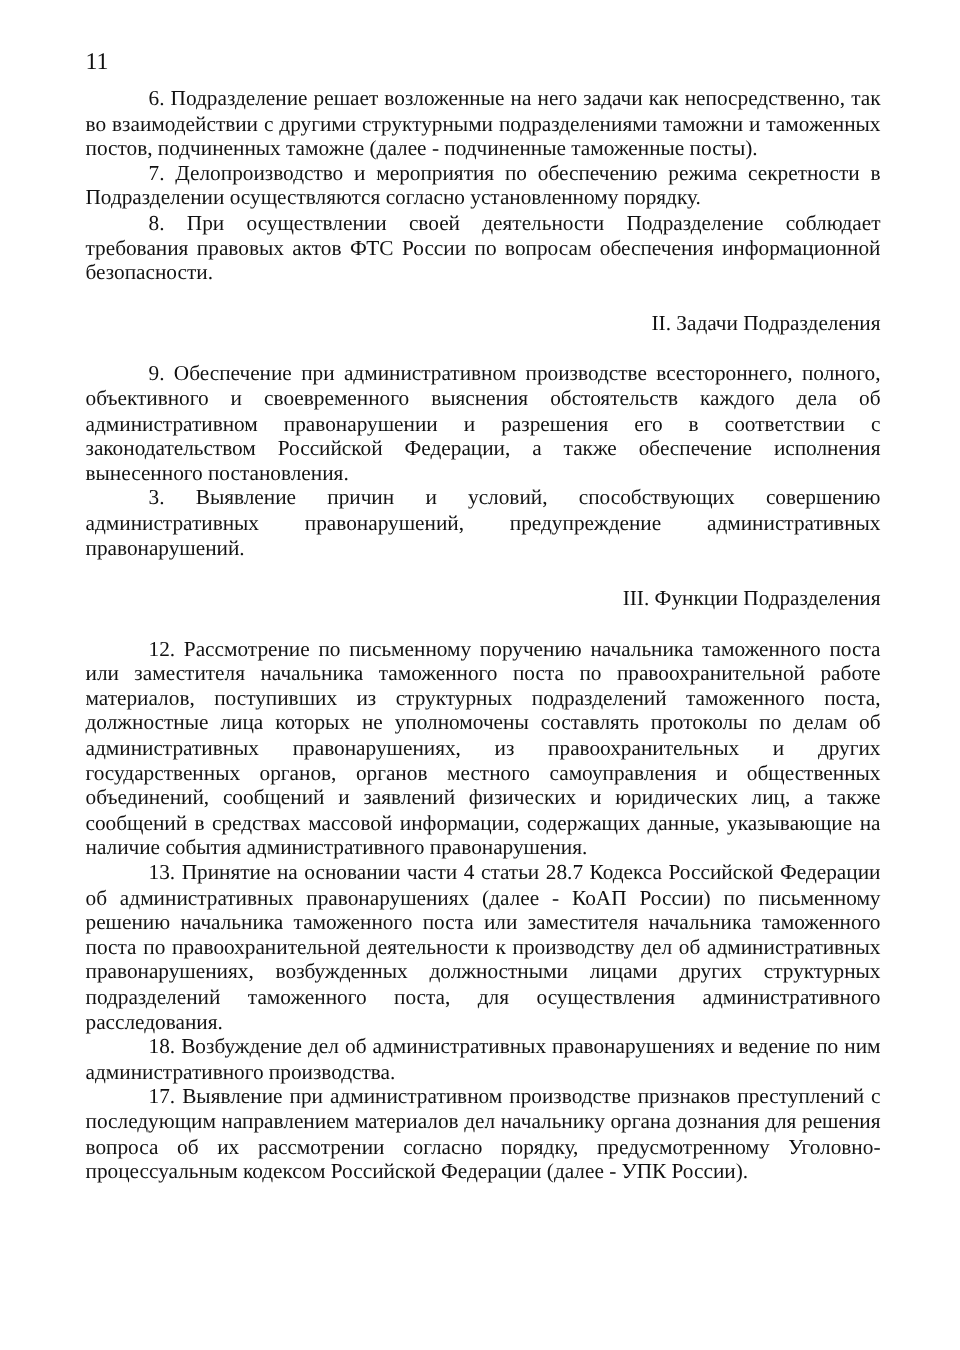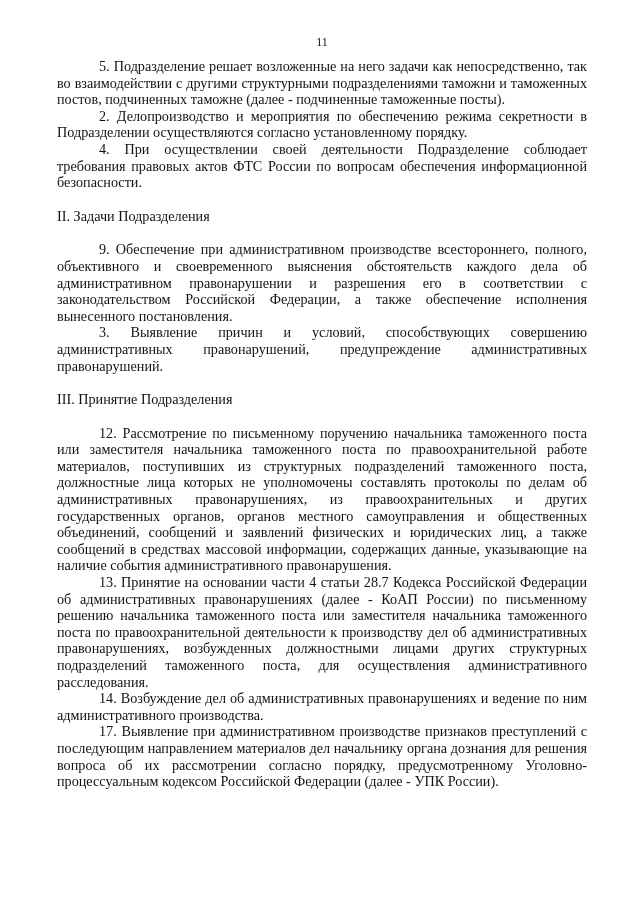--- a/index.html
+++ b/index.html
@@ -4,54 +4,54 @@
 <style>
   html, body { margin: 0; padding: 0; background: #ffffff; }
   body { width: 640px; height: 900px; overflow: hidden; position: relative; }
   .page {
     position: absolute; left: 57px; top: 0; width: 530px;
     font-family: "Liberation Serif", "DejaVu Serif", serif;
     font-size: 14.2px; line-height: 16.6px; color: #111;
   }
   .page-number {
     position: absolute; top: 34px; left: 0; width: 530px;
-    text-align: center; font-size: 12px;
+    font-size: 16px;
   }
   .body { position: absolute; top: 58px; left: 0; width: 530px; }
   .para {
     margin: 0; text-align: justify; text-indent: 42px;
     hyphens: none;
   }
   .heading {
-    margin: 0; text-align: left; text-indent: 0;
+    margin: 0; text-align: right; text-indent: 0;
   }
   .h2 { margin-top: 17px; margin-bottom: 17px; }
   .h3 { margin-top: 17px; margin-bottom: 17px; }
 </style>
 </head>
 <body>
 
 <div class="page">
   <div class="page-number">11</div>
 
   <div class="body">
 
     <div>
-      <p class="para">5. Подразделение решает возложенные на него задачи как непосредственно, так во взаимодействии с другими структурными подразделениями таможни и таможенных постов, подчиненных таможне (далее - подчиненные таможенные посты).</p>
-      <p class="para">2. Делопроизводство и мероприятия по обеспечению режима секретности в Подразделении осуществляются согласно установленному порядку.</p>
-      <p class="para">4. При осуществлении своей деятельности Подразделение соблюдает требования правовых актов ФТС России по вопросам обеспечения информационной безопасности.</p>
+      <p class="para">6. Подразделение решает возложенные на него задачи как непосредственно, так во взаимодействии с другими структурными подразделениями таможни и таможенных постов, подчиненных таможне (далее - подчиненные таможенные посты).</p>
+      <p class="para">7. Делопроизводство и мероприятия по обеспечению режима секретности в Подразделении осуществляются согласно установленному порядку.</p>
+      <p class="para">8. При осуществлении своей деятельности Подразделение соблюдает требования правовых актов ФТС России по вопросам обеспечения информационной безопасности.</p>
     </div>
 
     <div>
       <p class="heading h2">II. Задачи Подразделения</p>
       <p class="para">9. Обеспечение при административном производстве всестороннего, полного, объективного и своевременного выяснения обстоятельств каждого дела об административном правонарушении и разрешения его в соответствии с законодательством Российской Федерации, а также обеспечение исполнения вынесенного постановления.</p>
       <p class="para">3. Выявление причин и условий, способствующих совершению административных правонарушений, предупреждение административных правонарушений.</p>
     </div>
 
     <div>
-      <p class="heading h3">III. Принятие Подразделения</p>
+      <p class="heading h3">III. Функции Подразделения</p>
       <p class="para">12. Рассмотрение по письменному поручению начальника таможенного поста или заместителя начальника таможенного поста по правоохранительной работе материалов, поступивших из структурных подразделений таможенного поста, должностные лица которых не уполномочены составлять протоколы по делам об административных правонарушениях, из правоохранительных и других государственных органов, органов местного самоуправления и общественных объединений, сообщений и заявлений физических и юридических лиц, а также сообщений в средствах массовой информации, содержащих данные, указывающие на наличие события административного правонарушения.</p>
       <p class="para">13. Принятие на основании части 4 статьи 28.7 Кодекса Российской Федерации об административных правонарушениях (далее - КоАП России) по письменному решению начальника таможенного поста или заместителя начальника таможенного поста по правоохранительной деятельности к производству дел об административных правонарушениях, возбужденных должностными лицами других структурных подразделений таможенного поста, для осуществления административного расследования.</p>
-      <p class="para">14. Возбуждение дел об административных правонарушениях и ведение по ним административного производства.</p>
+      <p class="para">18. Возбуждение дел об административных правонарушениях и ведение по ним административного производства.</p>
       <p class="para">17. Выявление при административном производстве признаков преступлений с последующим направлением материалов дел начальнику органа дознания для решения вопроса об их рассмотрении согласно порядку, предусмотренному Уголовно-процессуальным кодексом Российской Федерации (далее - УПК России).</p>
     </div>
   </div>
 </div>
 
 </body></html>

